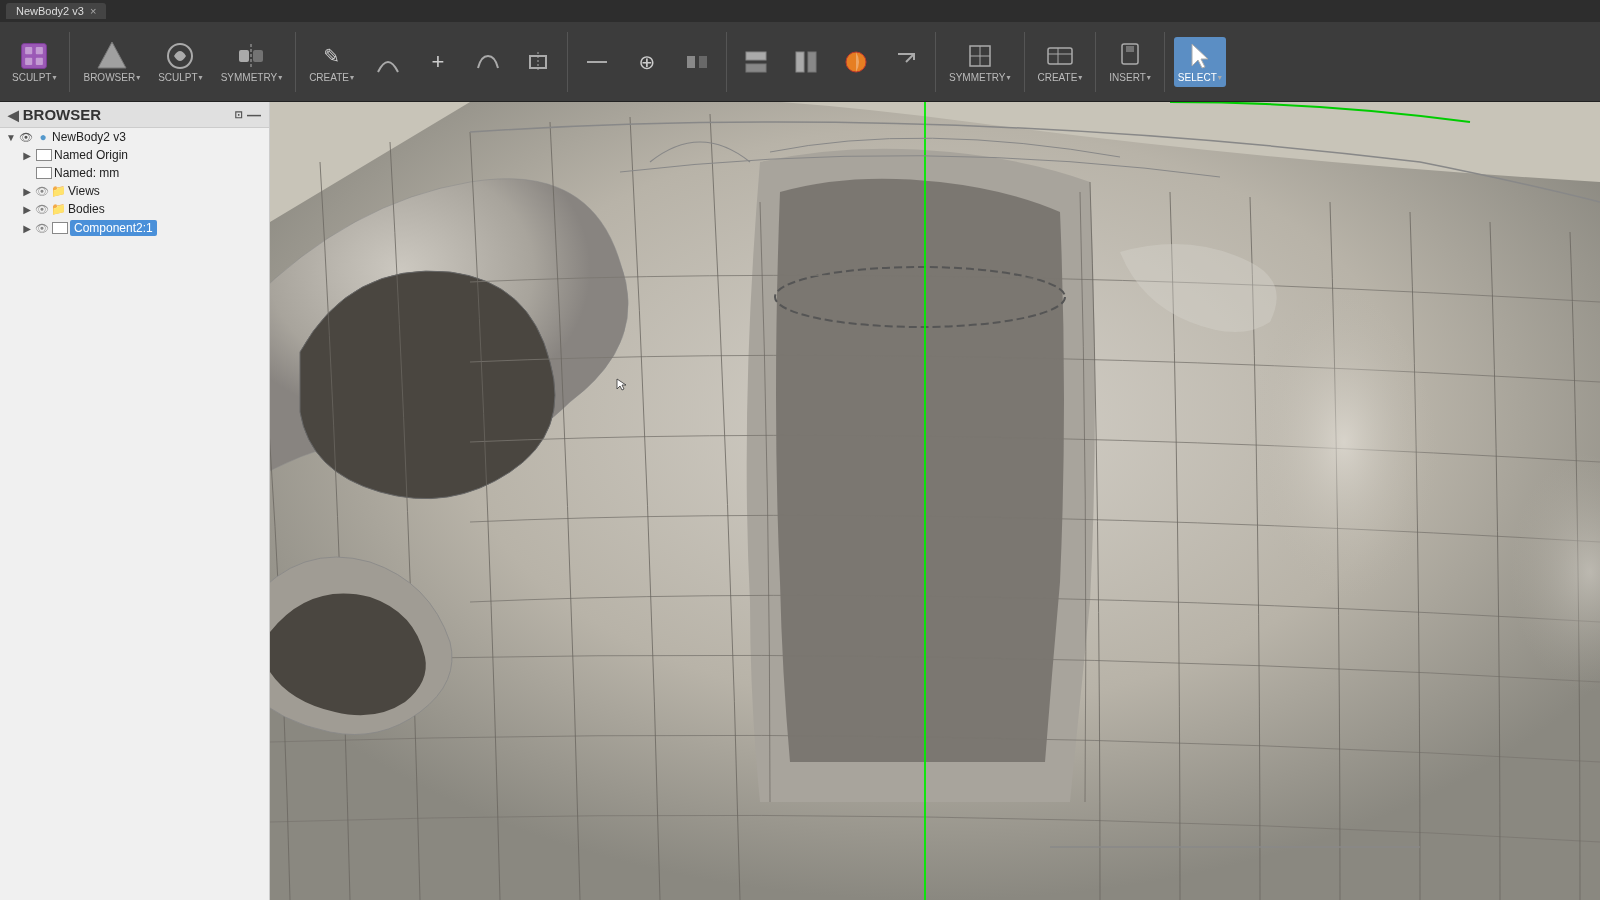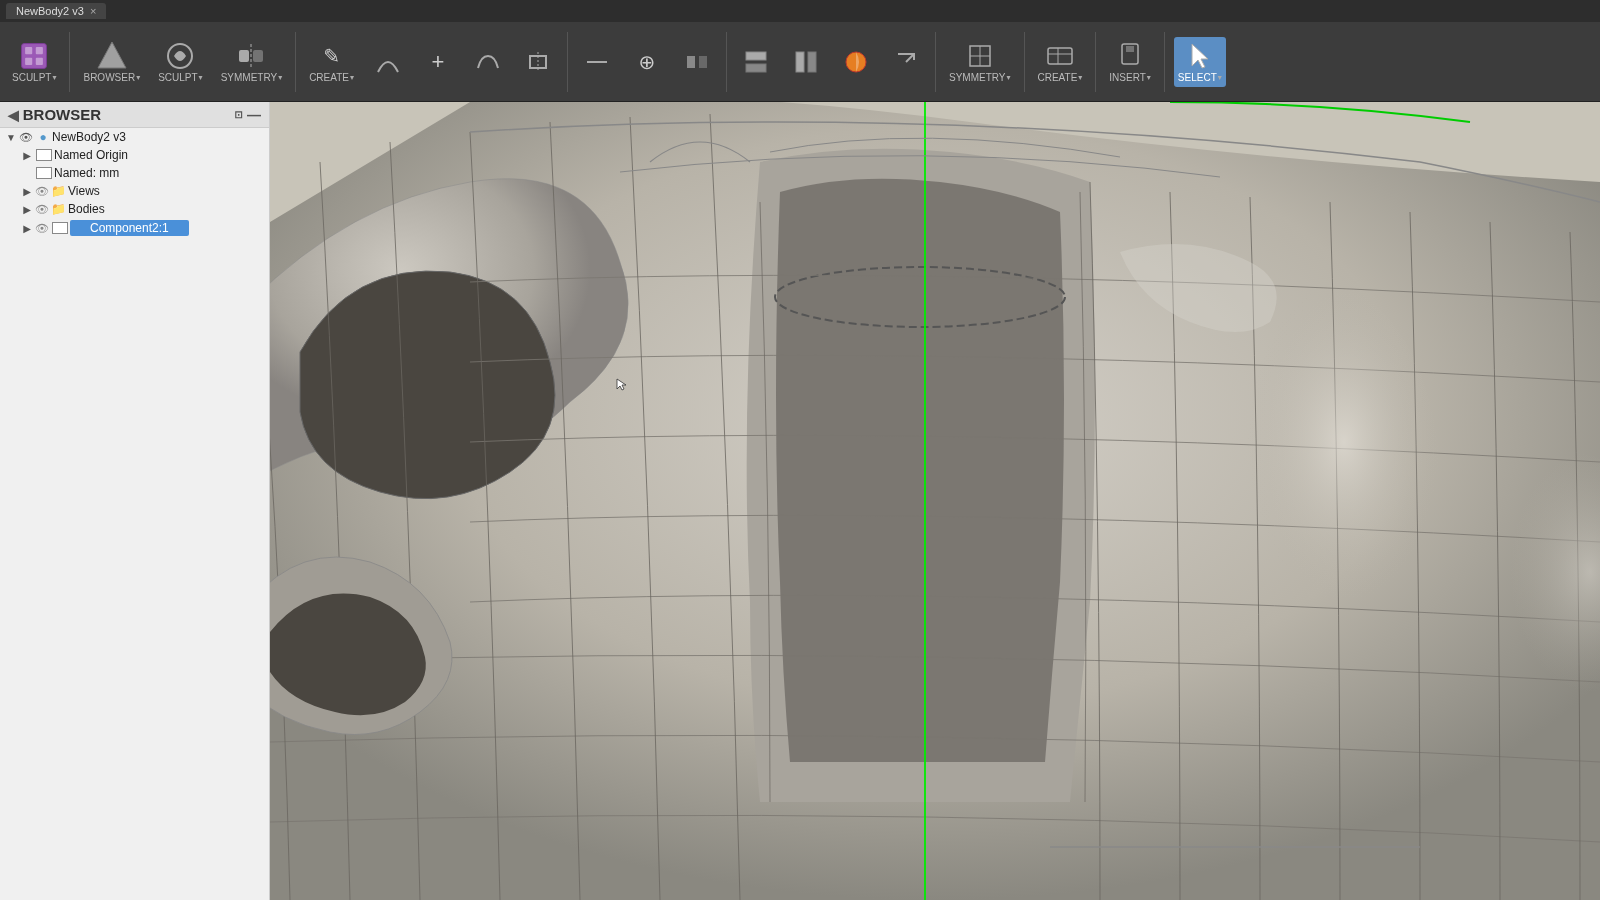--- a/index.html
+++ b/index.html
@@ -66,21 +66,21 @@
     .tree-item {
       display: flex; align-items: center; padding: 2px 0; cursor: pointer;
       font-size: 12px; color: #222;
     }
     .tree-indent-0 { padding-left: 4px; }
     .tree-indent-1 { padding-left: 20px; }
     .tree-chevron { width: 14px; text-align: center; font-size: 10px; color: #555; }
     .tree-box { width: 16px; height: 12px; border: 1px solid #888; background: white; display: inline-block; margin: 0 2px; }
     .tree-label { font-size: 12px; }
     .tree-label-selected {
-      background: #4a90d9; color: white; padding: 1px 20px; border-radius: 2px;
+      background: #4a90d9; color: white; padding: 1px 4px; border-radius: 2px;
     }
 
     
     #viewport {
       position: absolute; top: 102px; left: 270px; width: calc(1600px - 270px); height: calc(900px - 102px);
       overflow: hidden; background: #b5b0a5;
     }
 
     
     #mesh-svg {

